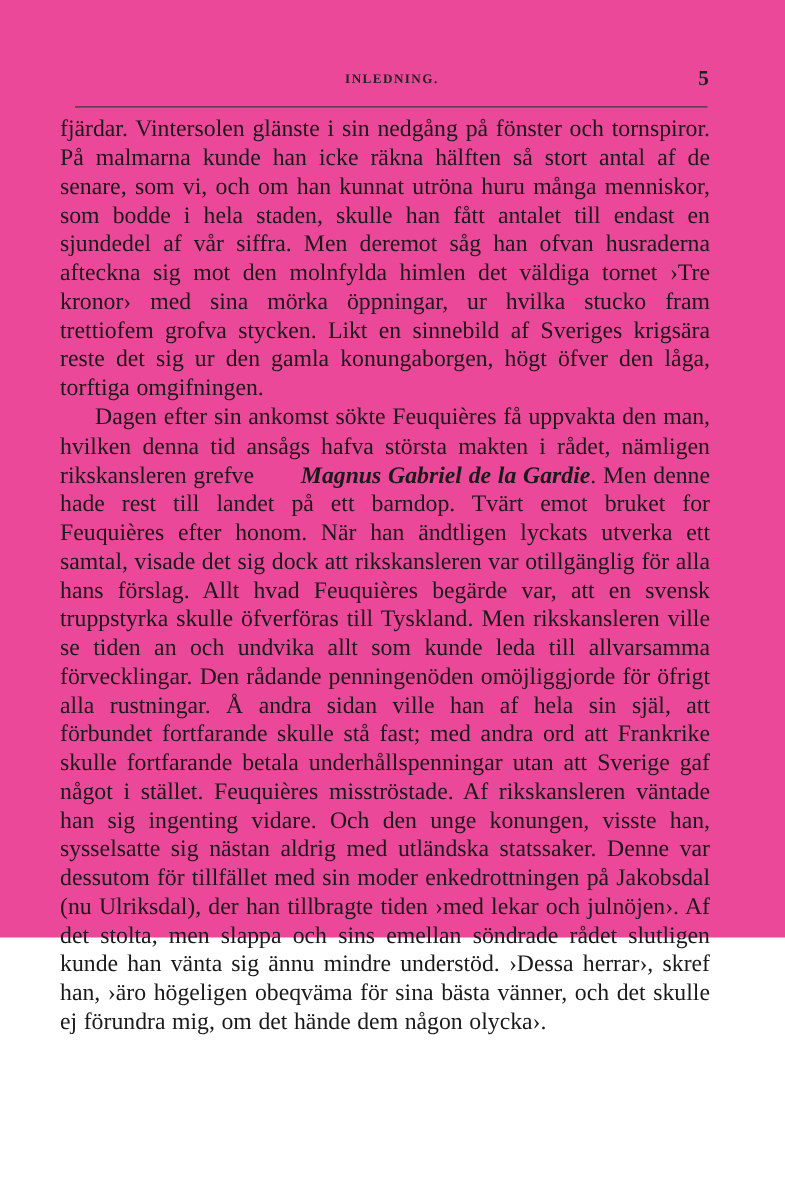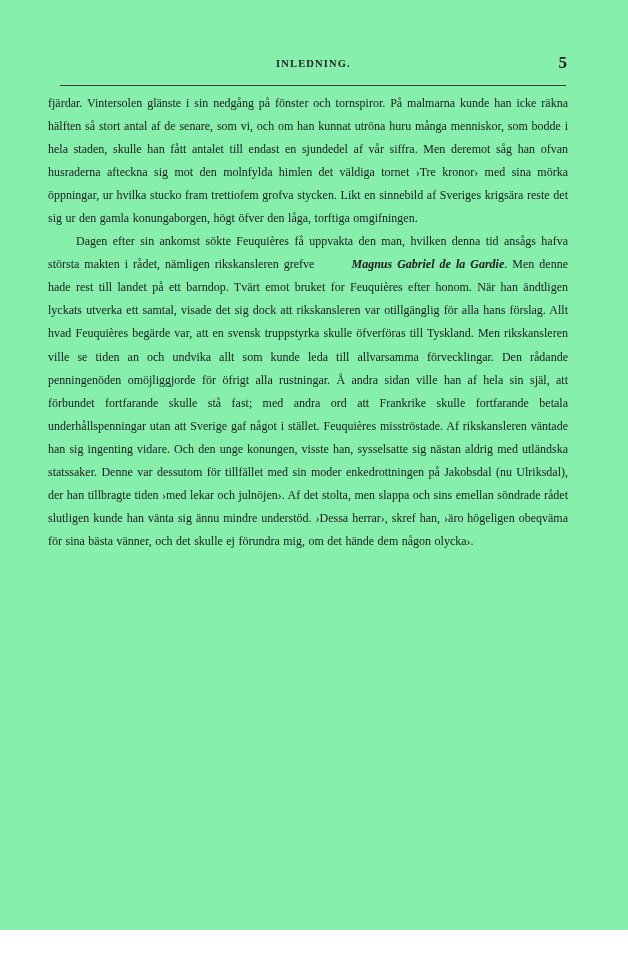--- a/index.html
+++ b/index.html
@@ -14,22 +14,22 @@
     color: #1a1a1a;
     position: relative;
     overflow: hidden;
   }
 
   .page {
     position: absolute;
     left: 0;
     top: 0;
     width: 628px;
-    height: 930px;
-    background: #86efac;
+    height: 750px;
+    background: #ec4899;
   }
 
   
   .header {
     position: absolute;
     left: 60px;
     top: 58px;
     width: 507px;
     height: 26px;
   }
@@ -70,21 +70,21 @@
 
   
   .body-text {
     position: absolute;
     left: 48px;
     top: 92px;
     width: 520px;
   }
   .body-text p {
     margin: 0;
-    font-size: 12px;
+    font-size: 19px;
     line-height: 23.05px;
     text-align: justify;
     text-justify: inter-word;
     -webkit-hyphens: none;
     hyphens: none;
     word-spacing: 0.5px;
     color: #1a1a1a;
   }
   .body-text p.indent {
     text-indent: 28px;

